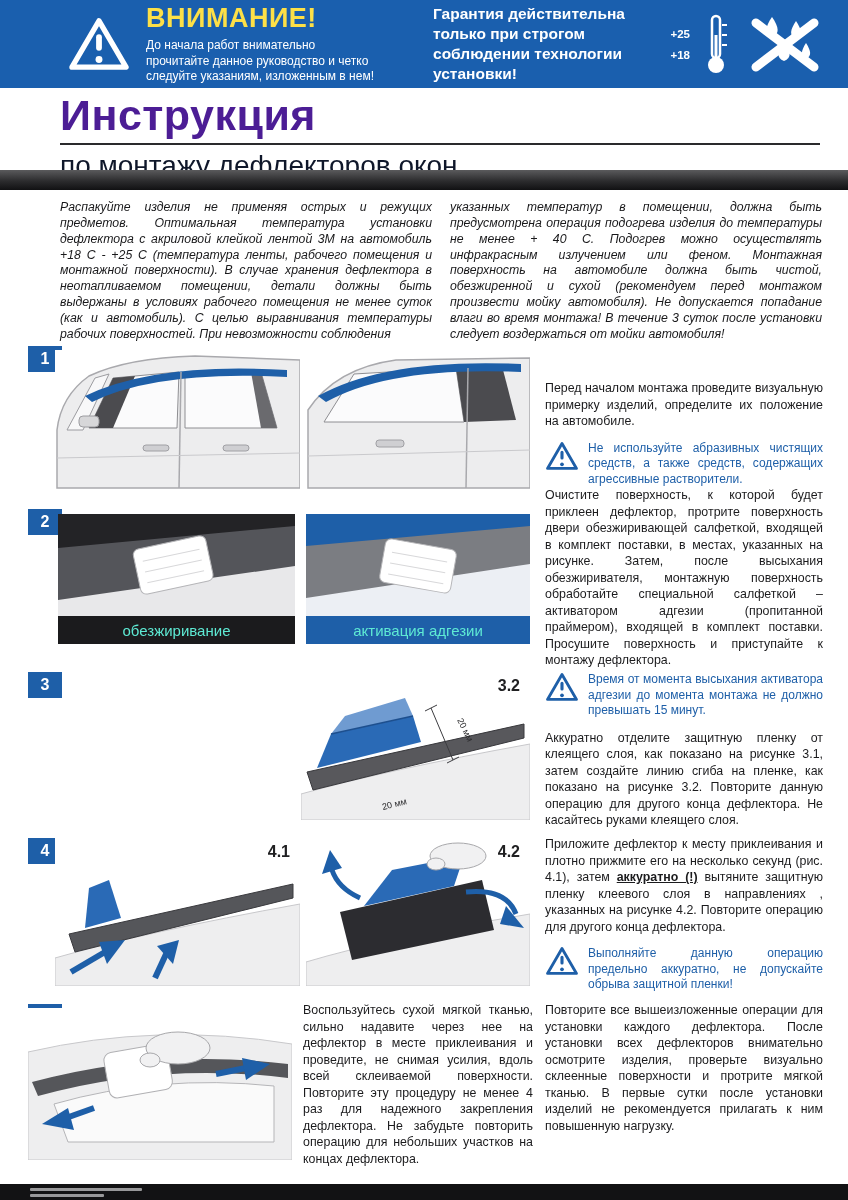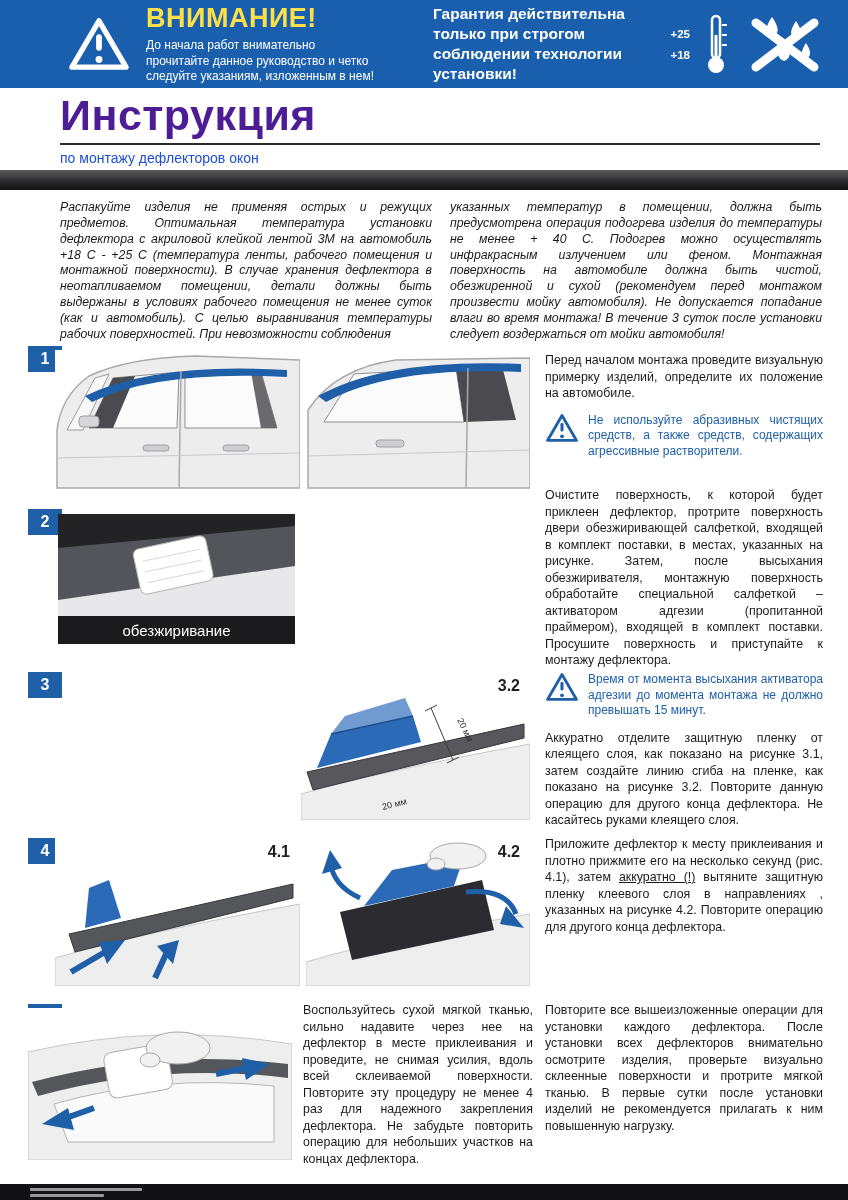--- a/index.html
+++ b/index.html
@@ -14,21 +14,21 @@
   .banner-sub { color:#fff; font-size:12px; line-height:1.3; width:232px; margin-top:4px; }
   .banner-warranty { color:#fff; font-weight:bold; font-size:15.5px; line-height:1.3; width:242px; }
   .banner-icons { display:flex; align-items:center; gap:18px; margin-left:auto; padding-right:26px; }
   .thermo-group { display:flex; align-items:center; gap:14px; }
   .temps { display:flex; flex-direction:column; gap:9px; color:#fff; font-size:11.5px; font-weight:bold; text-align:right; }
 
   
   .title-block { position:absolute; left:60px; top:93px; width:760px; }
   .title-block h1 { font-size:43px; font-weight:bold; color:#4c1d95; line-height:1.05; letter-spacing:.5px; }
   .title-rule { height:2px; background:#2a2a2c; margin:5px 0 5px; }
-  .title-block h2 { font-size:14px; font-weight:normal; color:#1d4ed8; }
+  .title-block h2 { font-size:28px; font-weight:normal; color:#0f172a; }
   .dark-bar { position:absolute; left:0; top:170px; width:848px; height:20px; background:linear-gradient(180deg,#5a5a5c 0%,#2c2c2e 55%,#111113 100%); }
 
   
   .intro { position:absolute; left:60px; top:200px; width:762px; display:flex; gap:18px; }
   .intro .col { width:372px; font-style:italic; font-size:12.3px; line-height:1.29; text-align:justify; color:#19191b; }
 
   
   .step-num { position:absolute; left:28px; width:34px; height:26px; background:#1e5fa8; color:#fff; font-weight:bold; font-size:16px; display:flex; align-items:center; justify-content:center; }
   .n1{top:346px}.n2{top:509px}.n3{top:672px}.n4{top:838px}.n5{top:1004px}
 
@@ -38,30 +38,30 @@
   .f1b{left:306px;top:350px;width:224px;height:140px}
   .f2a{left:58px;top:514px;width:237px;height:130px}
   .f2b{left:306px;top:514px;width:224px;height:130px}
   .fig2 svg{height:102px}
   .f3a{left:55px;top:672px;width:240px;height:148px}
   .f3b{left:301px;top:672px;width:229px;height:148px}
   .f4a{left:55px;top:838px;width:245px;height:148px}
   .f4b{left:306px;top:838px;width:224px;height:148px}
   .f5 {left:28px;top:1008px;width:264px;height:152px}
 
-  .cap { position:absolute; left:0; bottom:0; width:100%; height:28px; color:#ffffff; display:flex; align-items:center; justify-content:center; font-size:15px; }
+  .cap { position:absolute; left:0; bottom:0; width:100%; height:28px; color:#5eead4; display:flex; align-items:center; justify-content:center; font-size:15px; }
   .cap-dark { background:#1b1b1d; }
   .cap-blue { background:#1e5fa8; }
   .fig-label { position:absolute; top:5px; right:10px; font-weight:bold; font-size:16px; color:#202022; }
 
   .side-col { position:absolute; left:545px; width:278px; }
-  .s1{top:352px}.s2{top:487px}.s3{top:668px}.s4{top:836px}.s5{top:1002px}
+  .s1{top:380px}.s2{top:487px}.s3{top:668px}.s4{top:836px}.s5{top:1002px}
   .mid-col { position:absolute; left:303px; top:1002px; width:230px; }
   .body-text { font-size:12.4px; line-height:1.33; text-align:justify; color:#1b1b1d; }
-  .body-text .emph { font-weight:normal; text-decoration:underline; }
+  .body-text .emph { font-weight:bold; text-decoration:underline; }
   .note { display:flex; gap:9px; align-items:flex-start; margin-top:11px; }
   .note + .body-text { margin-top:11px; }
   .note-icon { flex:0 0 34px; }
   .note-text { color:#1e5fa8; font-size:12px; line-height:1.3; text-align:justify; }
 
   
   .bottom-bar { position:absolute; left:0; top:1184px; width:848px; height:16px; background:#121214; }
   .bottom-marks { position:absolute; left:30px; top:4px; display:flex; flex-direction:column; gap:3px; }
   .bottom-marks i { display:block; height:3px; background:#98989a; border-radius:1px; }
   .bottom-marks i:first-child { width:112px; }
@@ -172,20 +172,34 @@
       <path d="M0,0 H237 V12 L0,34 Z" fill="#232326"></path>
       <g transform="rotate(-12 115 50)">
         <rect x="78" y="28" width="74" height="46" rx="6" fill="#ffffff" stroke="#b5b5b8"></rect>
         <line x1="86" y1="41" x2="144" y2="41" stroke="#d8d8da"></line>
         <line x1="86" y1="52" x2="144" y2="52" stroke="#d8d8da"></line>
         <line x1="86" y1="63" x2="144" y2="63" stroke="#d8d8da"></line>
       </g>
     </svg>
     <figcaption class="cap cap-dark">обезжиривание</figcaption>
   </figure>
+  <figure class="fig fig2 f2b">
+    <svg viewBox="0 0 224 102" preserveAspectRatio="none">
+      <rect width="224" height="102" fill="#eceff4"></rect>
+      <path d="M0,0 H224 V50 L0,84 Z" fill="#7b7d82"></path>
+      <path d="M0,0 H224 V12 L0,32 Z" fill="#1e5fa8"></path>
+      <g transform="rotate(10 112 52)">
+        <rect x="76" y="30" width="72" height="44" rx="6" fill="#ffffff" stroke="#b5b5b8"></rect>
+        <line x1="84" y1="43" x2="140" y2="43" stroke="#d8d8da"></line>
+        <line x1="84" y1="54" x2="140" y2="54" stroke="#d8d8da"></line>
+        <line x1="84" y1="65" x2="140" y2="65" stroke="#d8d8da"></line>
+      </g>
+    </svg>
+    <figcaption class="cap cap-blue">активация адгезии</figcaption>
+  </figure>
 
   <figure class="fig f3b">
     <svg viewBox="0 0 229 148">
       <rect width="229" height="148" fill="#ffffff"></rect>
       <path d="M0,122 Q85,98 229,72 L229,148 L0,148 Z" fill="#eeeeef" stroke="#c8c8cb"></path>
       <path d="M6,100 L223,52 L223,66 L12,118 Z" fill="#58585c" stroke="#38383c"></path>
       <path d="M16,96 L120,70 L112,44 L30,62 Z" fill="#2a6ab6"></path>
       <path d="M30,62 L112,44 L104,26 L44,44 Z" fill="#6f9bd1"></path>
       <line x1="30" y1="62" x2="112" y2="44" stroke="#1d4f8e" stroke-width="1.5"></line>
       <line x1="130" y1="36" x2="152" y2="88" stroke="#3c3c40" stroke-width="1"></line>
@@ -279,20 +293,26 @@
       <svg class="note-icon" width="34" height="30" viewBox="0 0 64 58" style="color:#1e5fa8">
           <use href="#tri"></use>
         </svg>
       <p class="note-text">Время от момента высыхания активатора адгезии до момента монтажа не должно превышать 15 минут.</p>
     </div>
     <p class="body-text">Аккуратно отделите защитную пленку от клеящего слоя, как показано на рисунке 3.1, затем создайте линию сгиба на пленке, как показано на рисунке 3.2. Повторите данную операцию для другого конца дефлектора. Не касайтесь руками клеящего слоя.</p>
   </div>
 
   <div class="side-col s4">
     <p class="body-text"><span>Приложите дефлектор к месту приклеивания и плотно прижмите его на несколько секунд (рис. 4.1), затем </span><span class="emph">аккуратно (!)</span><span> вытяните защитную пленку клеевого слоя в направлениях , указанных на рисунке 4.2. Повторите операцию для другого конца дефлектора.</span></p>
+    <div class="note">
+      <svg class="note-icon" width="34" height="30" viewBox="0 0 64 58" style="color:#1e5fa8">
+          <use href="#tri"></use>
+        </svg>
+      <p class="note-text">Выполняйте данную операцию предельно аккуратно, не допускайте обрыва защитной пленки!</p>
+    </div>
   </div>
 
   <div class="mid-col">
     <p class="body-text">Воспользуйтесь сухой мягкой тканью, сильно надавите через нее на дефлектор в месте приклеивания и проведите, не снимая усилия, вдоль всей склеиваемой поверхности. Повторите эту процедуру не менее 4 раз для надежного закрепления дефлектора. Не забудьте повторить операцию для небольших участков на концах дефлектора.</p>
   </div>
   <div class="side-col s5">
     <p class="body-text">Повторите все вышеизложенные операции для установки каждого дефлектора. После установки всех дефлекторов внимательно осмотрите изделия, проверьте визуально склеенные поверхности и протрите мягкой тканью. В первые сутки после установки изделий не рекомендуется прилагать к ним повышенную нагрузку.</p>
   </div>
 
   <footer class="bottom-bar">

